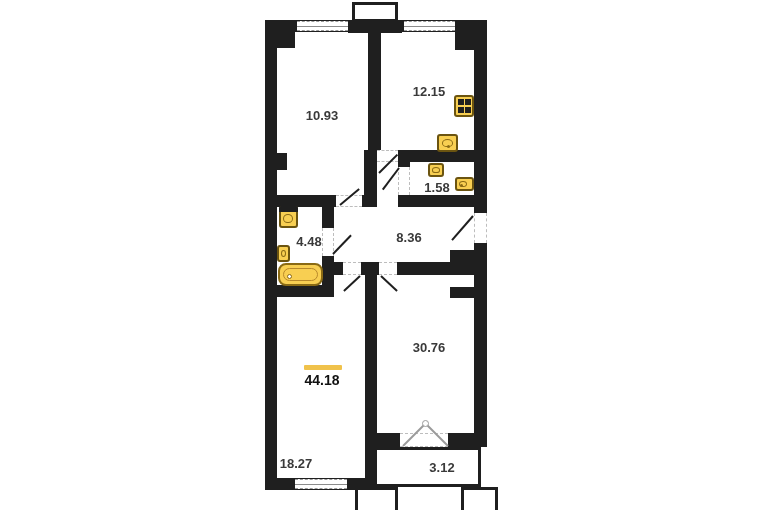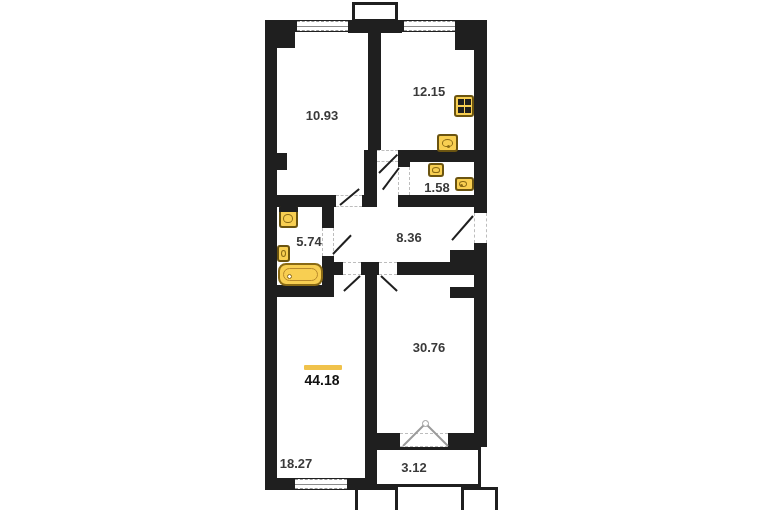--- a/index.html
+++ b/index.html
@@ -119,22 +119,22 @@
   </div>
 
   <div class="fix" style="left:278px;top:263px;width:45px;height:23px;border-radius:8px;border-color:#8a6a14;">
     <div class="tub-inner"></div>
     <div class="dot" style="left:7px;top:9px;background:#fff;border:1px solid #8a6a14;"></div>
   </div>
 
   <div class="label" style="left:322px;top:115px;">10.93</div>
   <div class="label" style="left:429px;top:91px;">12.15</div>
   <div class="label" style="left:437px;top:187px;">1.58</div>
-  <div class="label" style="left:309px;top:241px;">5.74</div>
+  <div class="label" style="left:309px;top:241px;">4.48</div>
   <div class="label" style="left:409px;top:237px;">8.36</div>
   <div class="label" style="left:429px;top:347px;">30.76</div>
   <div class="label" style="left:296px;top:463px;">18.27</div>
-  <div class="label" style="left:414px;top:467px;">3.12</div>
+  <div class="label" style="left:442px;top:467px;">3.12</div>
 
   <div class="accent" style="left:304px;top:365px;width:38px;height:5px;"></div>
   <div class="label total" style="left:322px;top:380px;">44.18</div>
 
 </div>
 
 </body></html>

